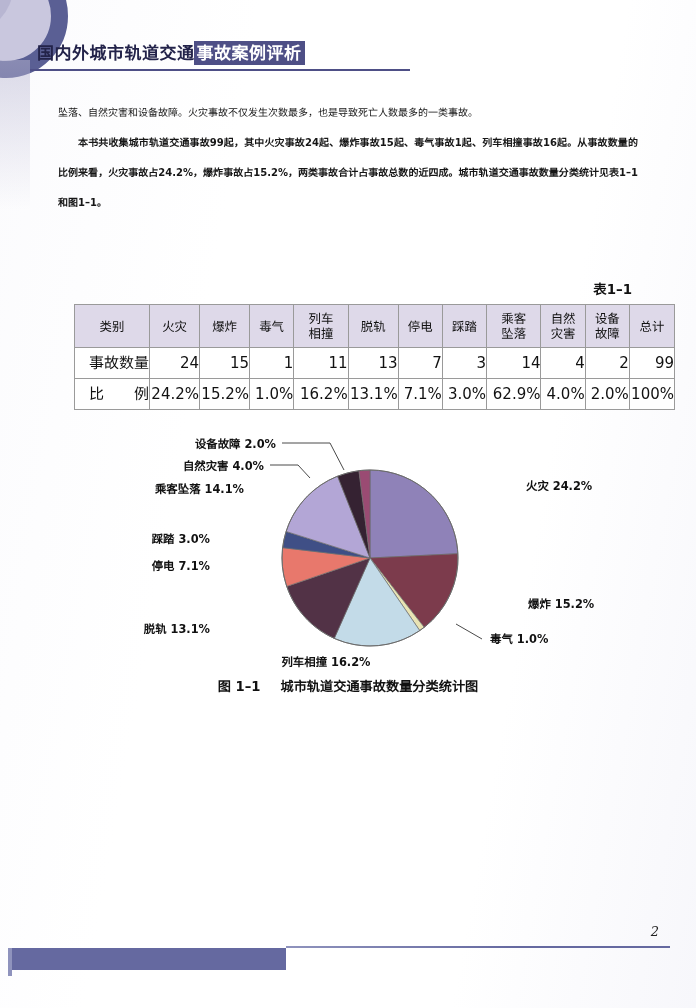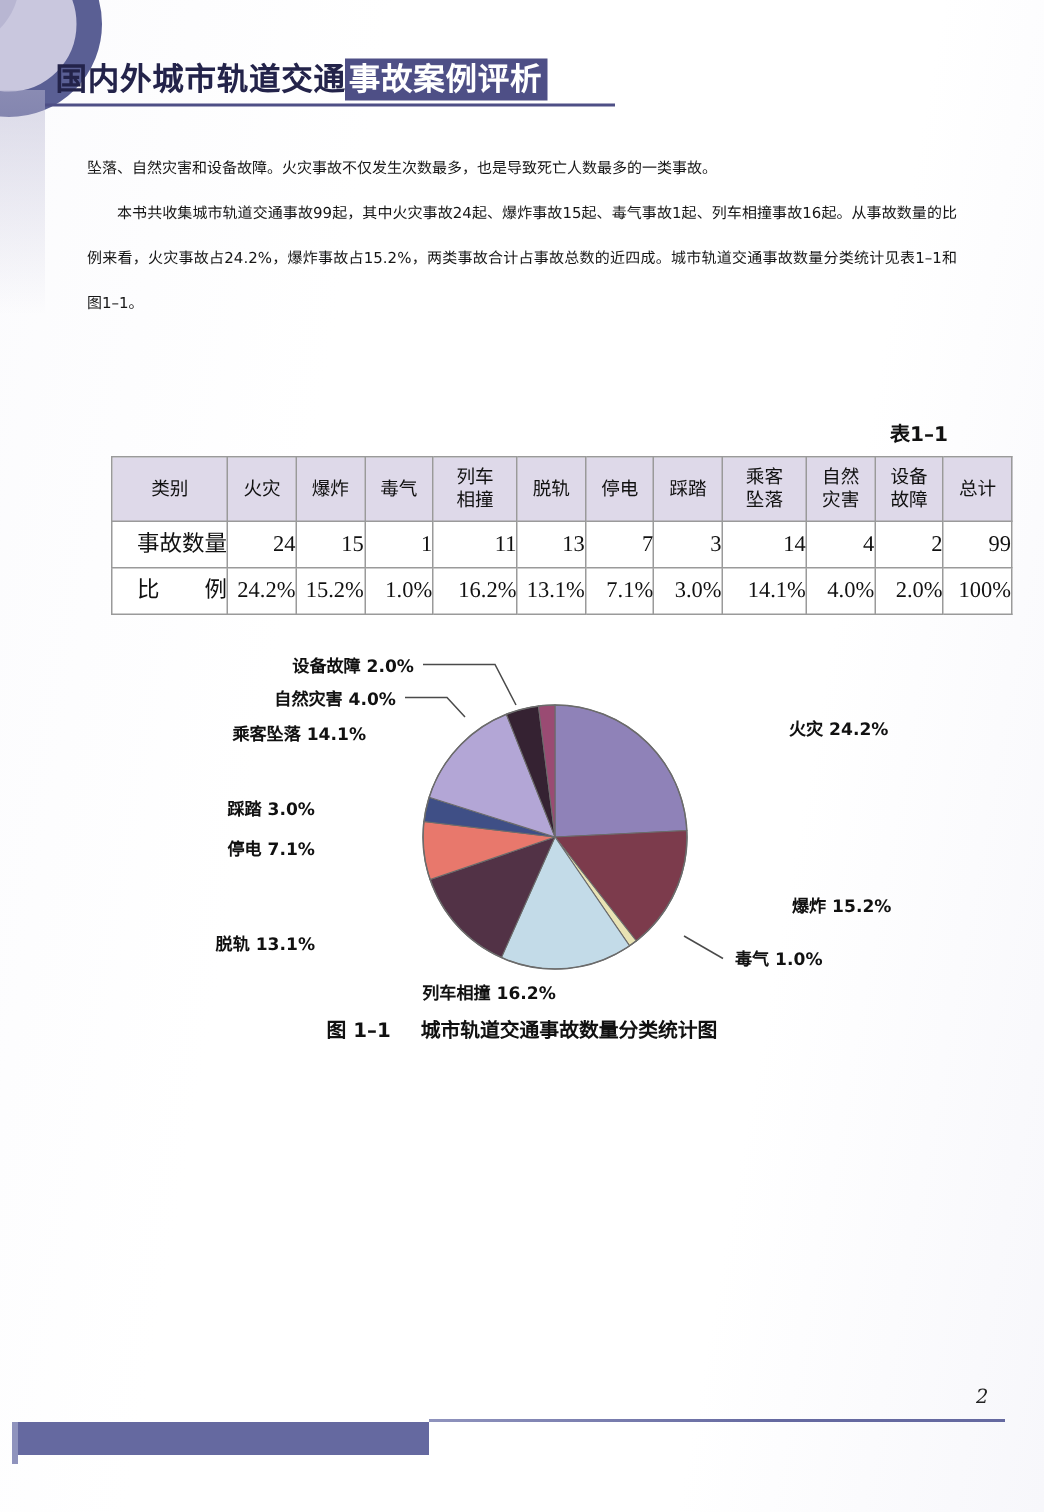--- a/index.html
+++ b/index.html
@@ -37,40 +37,40 @@
   
   .head-wrap{
     position:absolute;left:30px;top:38px;width:640px;height:34px;
   }
   .head-rule{
     position:absolute;left:0;top:0;width:620px;height:2px;background:#5a5f94;opacity:.0;
   }
   .head-title{
     position:absolute;left:7px;top:0px;
     font-family:"DejaVu Sans","Liberation Sans",sans-serif;
-    font-size:21px;font-weight:bold;letter-spacing:.5px;
+    font-size:17px;font-weight:bold;letter-spacing:.5px;
     color:#23234a;white-space:nowrap;line-height:30px;
   }
   .head-title .hl{
     background:#4e4f86;color:#ffffff;padding:1px 2px;
     box-shadow:0 0 0 1px #4e4f86;
   }
   .head-underline{
     position:absolute;left:0px;top:31px;width:380px;height:2px;background:#4e4f86;
   }
   
   .body-text{
     position:absolute;left:58px;width:580px;
     font-size:10px;line-height:30px;
     text-align:justify;text-justify:inter-ideograph;
     color:#161616;
     font-family:"DejaVu Sans","Liberation Sans",sans-serif;
   }
   .body-text p{margin:0;}
-  .indent{text-indent:2em;}
+  .indent{text-indent:2em;font-weight:bold;}
   #para-block-1{top:98px;}
   #para-block-2{top:712px;}
 
   
   .tbl-caption-row{
     position:absolute;left:58px;top:278px;width:580px;height:20px;
     font-size:13.4px;font-weight:bold;color:#111;
   }
   .tbl-caption-title{
     position:absolute;left:0;width:520px;text-align:center;
@@ -79,21 +79,20 @@
   .tbl-caption-no{
     position:absolute;right:6px;top:0;font-size:13.4px;font-weight:bold;
   }
   
   .data-table{
     position:absolute;left:74px;top:304px;
     border-collapse:collapse;
     width:601px;
     font-size:12px;
     background:#fff;
-    font-family:Liberation Serif, serif;
   }
   .data-table td,.data-table th{
     border:1px solid #9a9a9a;
     text-align:center;vertical-align:middle;
     padding:0;
     font-weight:normal;
     color:#111;
     line-height:15px;
   }
   .data-table thead td{
@@ -218,21 +217,21 @@
       </tr>
       <tr>
         <td class="rowlabel">比　　例</td>
         <td>24.2%</td>
         <td>15.2%</td>
         <td>1.0%</td>
         <td>16.2%</td>
         <td>13.1%</td>
         <td>7.1%</td>
         <td>3.0%</td>
-        <td>14.1%</td>
+        <td>62.9%</td>
         <td>4.0%</td>
         <td>2.0%</td>
         <td>100%</td>
       </tr>
     </tbody>
   </table>
 
   <div class="chart-area">
     <svg class="pie-svg" id="pie-svg" width="580" height="248" viewBox="0 0 580 248">
         <path d="M 312 128 L 312.00 40.00 A 88 88 0 0 1 399.90 123.71 Z" fill="#8f82b8" stroke="#6b6b6b" stroke-width="0.7"></path>

